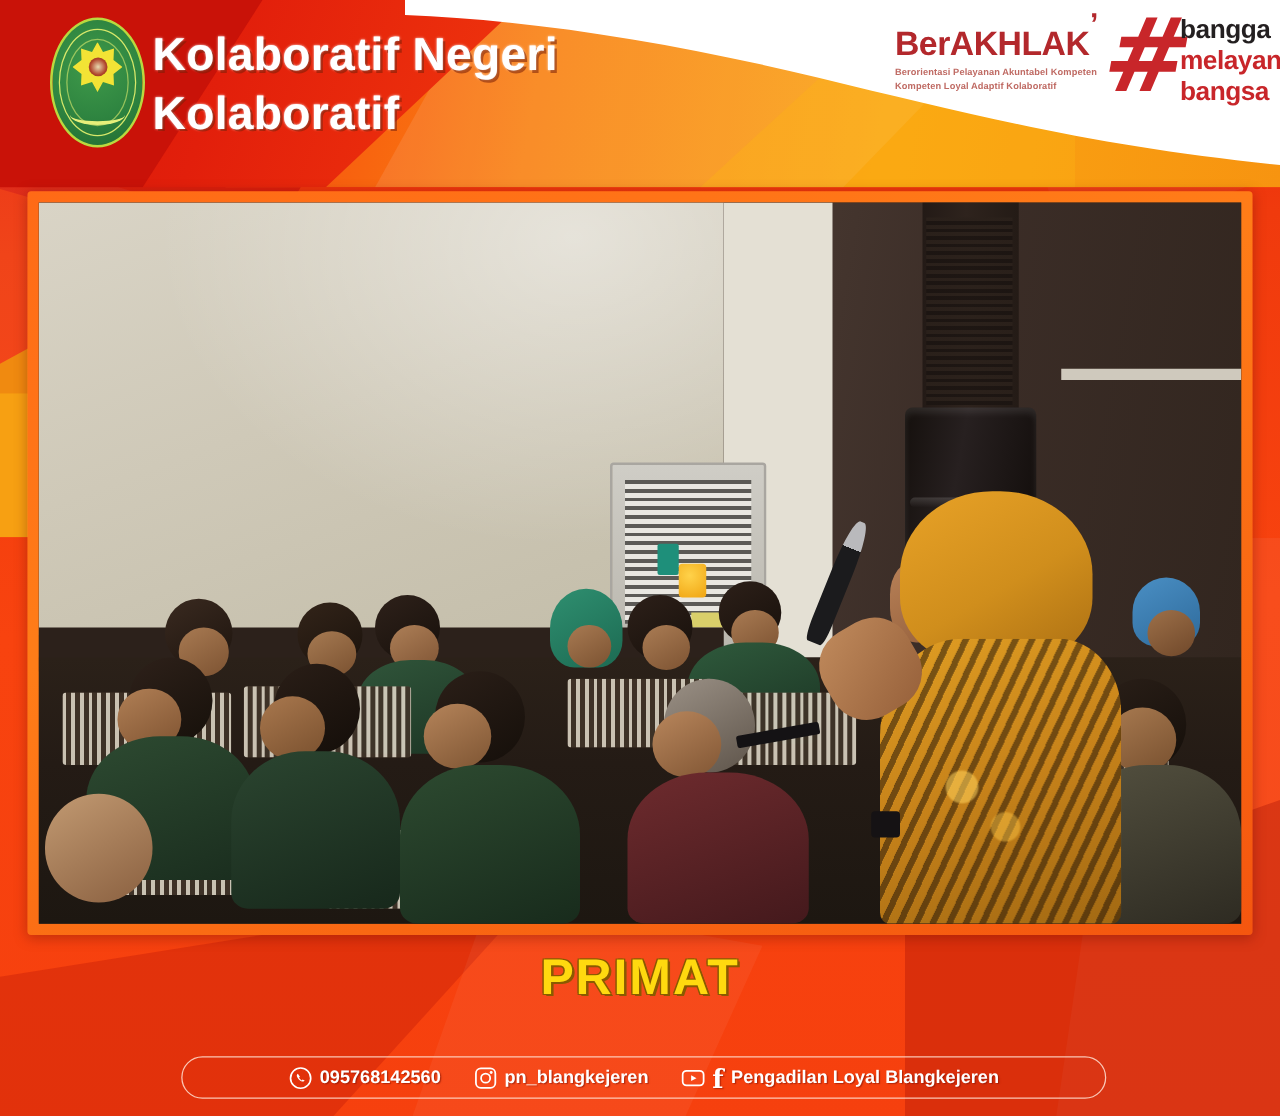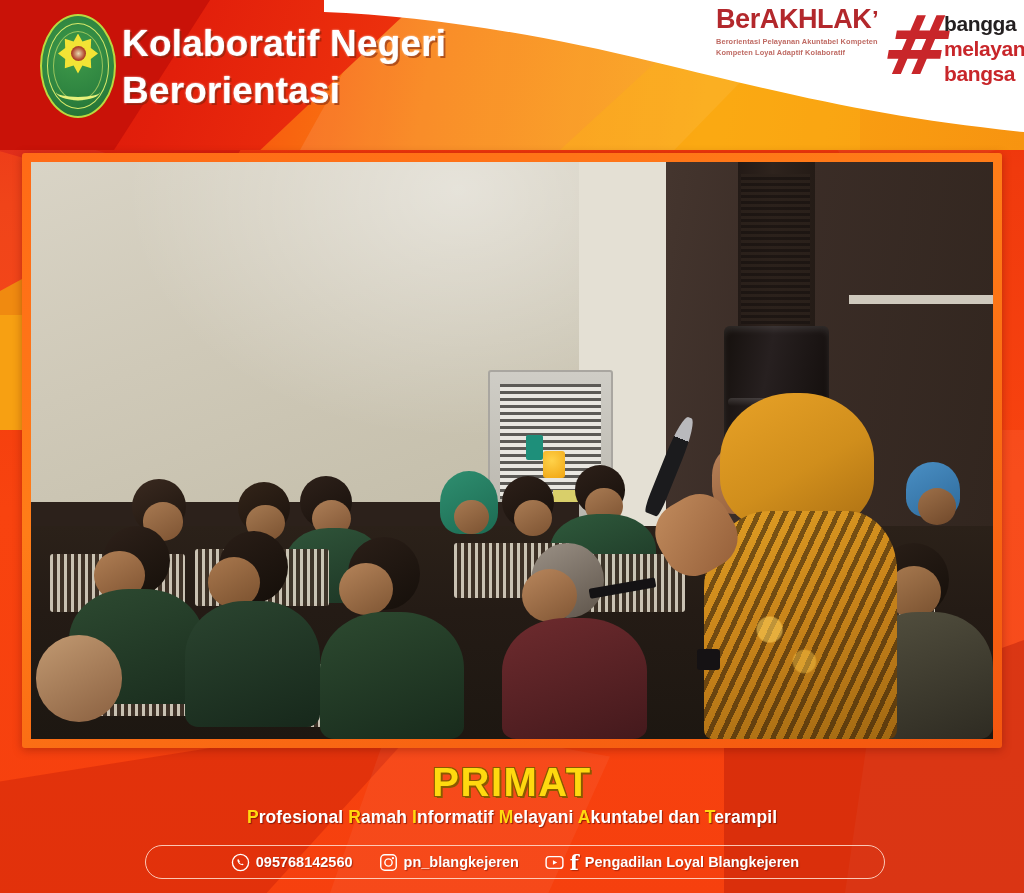--- a/index.html
+++ b/index.html
@@ -82,21 +82,21 @@
     font-size:37px;line-height:1.28;font-weight:bold;color:#ffffff;
     letter-spacing:.2px;
     text-shadow:
       2px 2px 0 rgba(120,30,6,.55),
       0 0 2px rgba(255,255,255,.9);
   }
   .site-title span{display:block;}
 
   
   .berakhlak{position:absolute;right:18px;top:6px;width:290px;height:96px;}
-  .bk-left{position:absolute;left:0;top:0;width:178px;}
+  .bk-left{position:absolute;left:0;top:16px;width:178px;}
   .bk-word{font-size:27px;font-weight:bold;color:#b3282c;letter-spacing:-.4px;line-height:1;}
   .bk-apos{position:absolute;left:156px;top:0px;font-size:24px;color:#b3282c;font-weight:bold;}
   .bk-tag{margin-top:4px;font-size:7.4px;line-height:1.45;color:#bf6a63;letter-spacing:.1px;font-weight:bold;}
   .bk-hash{position:absolute;left:168px;top:2px;font-size:82px;line-height:76px;color:#c8262a;font-weight:bold;
     font-family:"DejaVu Sans",sans-serif;transform:skewX(-10deg);}
   .bk-right{position:absolute;left:228px;top:5px;width:130px;}
   .bk-r1,.bk-r2,.bk-r3{font-size:21px;line-height:25px;font-weight:bold;letter-spacing:-.4px;}
   .bk-r1{color:#231f20;}
   .bk-r2{color:#c8262a;}
   .bk-r3{color:#c8262a;}
@@ -230,21 +230,21 @@
     <div class="ring"></div>
     <div class="ring2"></div>
     <div class="star">
         <i></i>
       </div>
     <div class="arc"></div>
   </div>
 
   <div class="site-title">
     <span>Kolaboratif Negeri</span>
-    <span>Berorientasi</span>
+    <span>Kolaboratif</span>
   </div>
 
   <div class="berakhlak">
     <div class="bk-left">
       <div class="bk-word">BerAKHLAK</div>
       <div class="bk-tag">
         <div>Berorientasi Pelayanan Akuntabel Kompeten</div>
         <div>Kompeten Loyal Adaptif Kolaboratif</div>
       </div>
     </div>
@@ -332,21 +332,20 @@
         <div class="w-torso"></div>
         <div class="w-arm"></div>
         <div class="mic"></div>
         <div class="watch"></div>
       </div>
     </div>
   </div>
 
   <div class="caption">
     <div class="primat">PRIMAT</div>
-    <div class="primat-sub" id="primat-tagline"><b>P</b>rofesional <b>R</b>amah <b>I</b>nformatif <b>M</b>elayani <b>A</b>kuntabel dan <b>T</b>erampil</div>
   </div>
 
   <div class="contact">
 
 
     <div class="citem">
       <svg class="ci" viewBox="0 0 24 24">
         <circle cx="12" cy="12" r="10.2" fill="none" stroke="#fff" stroke-width="1.7"></circle>
         <path d="M9.2 7.6c-.9.3-1.3 1.5-.9 2.7.7 2.2 2.8 4.3 5 5 1.2.4 2.4 0 2.7-.9l-2-1.1-1.1 1-2.6-2.6 1-1.1z" fill="#fff"></path>
       </svg>

